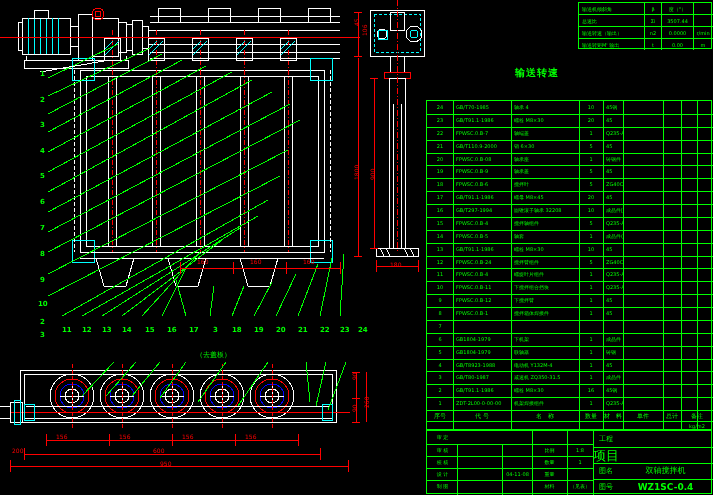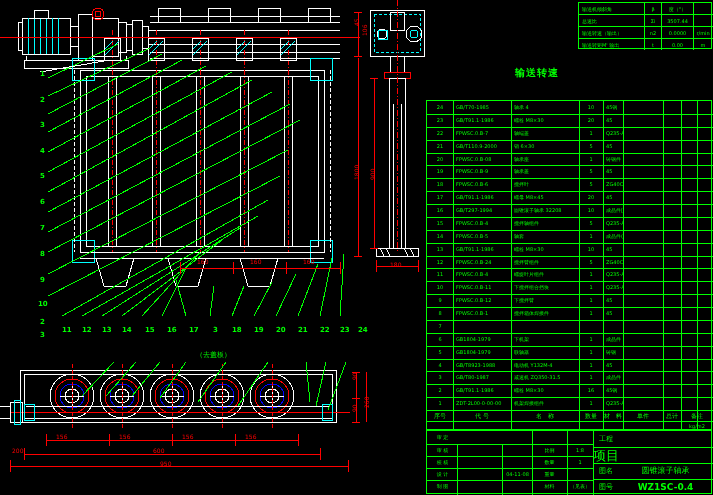--- a/index.html
+++ b/index.html
@@ -608,18 +608,18 @@
     <div class="cell c-ctr" style="left:106px;top:38px;width:33px;height:10px;">重量</div>
     <div class="cell c-ctr" style="left:141px;top:38px;width:24px;height:10px;"></div>
     <div class="cell c-ctr" style="left:106px;top:50px;width:33px;height:10px;">材料</div>
     <div class="cell c-ctr" style="left:141px;top:50px;width:24px;height:10px;">（见表）</div>
 
     <div class="cell c-ctr" style="left:167px;top:1px;width:24px;height:14px;font-size:7px;">工程</div>
     <div class="cell c-ctr" style="left:192px;top:1px;width:93px;height:14px;"></div>
     <div class="cell c-ctr" style="left:167px;top:17px;width:24px;height:14px;font-size:13px;">项目</div>
     <div class="cell c-ctr" style="left:192px;top:17px;width:93px;height:14px;"></div>
     <div class="cell c-ctr" style="left:167px;top:33px;width:24px;height:14px;font-size:7px;">图名</div>
-    <div class="cell c-ctr" style="left:192px;top:33px;width:93px;height:14px;font-size:8px;">圆锥滚子轴承</div>
+    <div class="cell c-ctr" style="left:192px;top:33px;width:93px;height:14px;font-size:8px;">双轴搅拌机</div>
     <div class="cell c-ctr" style="left:167px;top:49px;width:24px;height:14px;font-size:7px;">图号</div>
     <div class="cell c-ctr" style="left:192px;top:49px;width:93px;height:14px;font-size:9px;font-weight:bold;">WZ1SC-0.4</div>
   </div>
 
 </div>
 
 </body></html>

